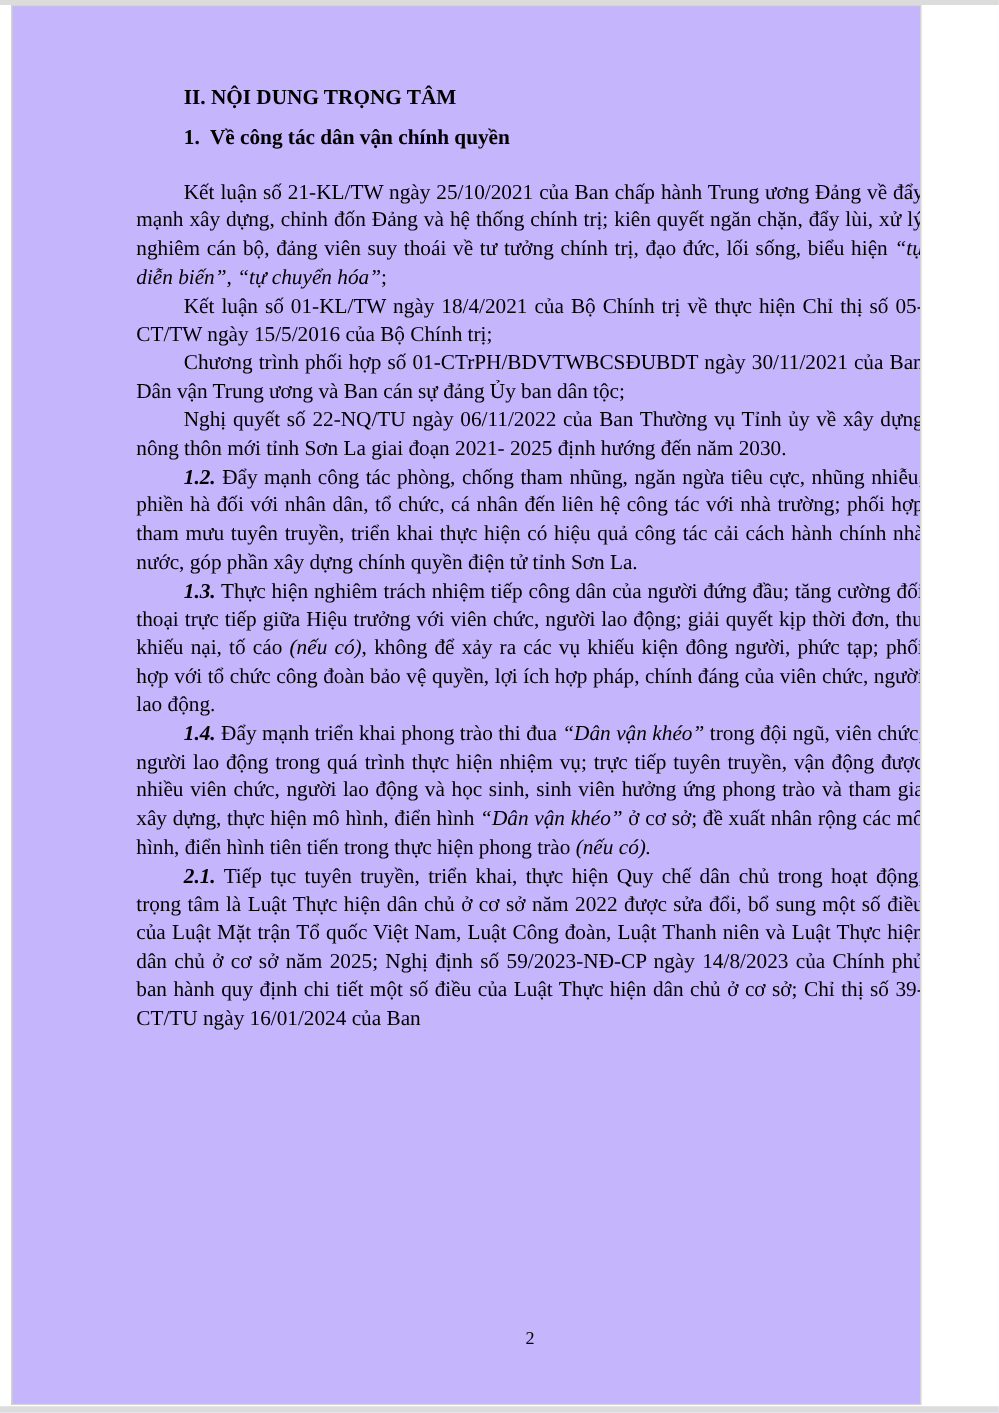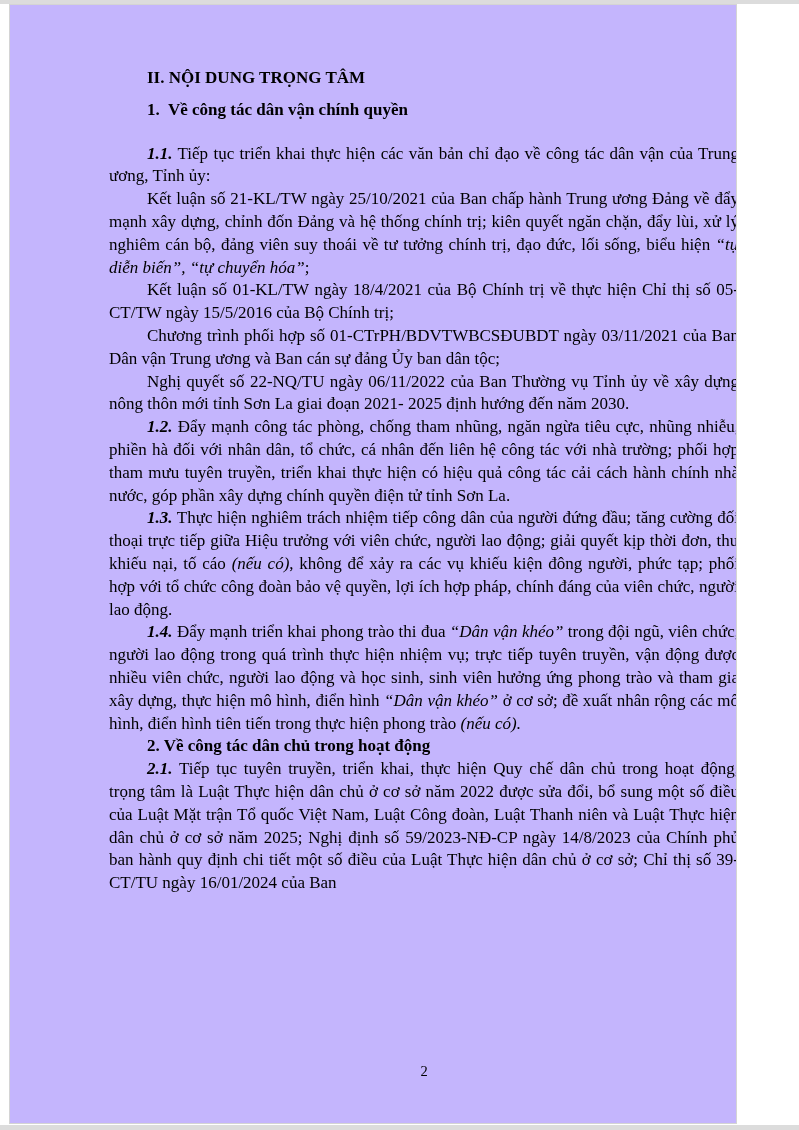--- a/index.html
+++ b/index.html
@@ -66,25 +66,23 @@
 </head>
 <body>
 
 <div class="strip strip-top"></div>
 <div class="strip strip-bottom"></div>
 
 <div class="page">
   <div class="content" id="doc">
       <p class="para heading"><span class="run bold">II. NỘI DUNG TRỌNG TÂM</span></p>
       <p class="para heading"><span class="run bold">1.&nbsp; Về công tác dân vận chính quyền</span></p>
-      <p class="para body"><span class="run bold-italic">1.1.</span><span class="run normal"> Tiếp tục triển khai thực hiện các văn bản chỉ đạo về công tác dân vận của Trung ương, Tỉnh ủy:</span></p>
       <p class="para body"><span class="run normal">Kết luận số 21-KL/TW ngày 25/10/2021 của Ban chấp hành Trung ương Đảng về đẩy mạnh xây dựng, chỉnh đốn Đảng và hệ thống chính trị; kiên quyết ngăn chặn, đẩy lùi, xử lý nghiêm cán bộ, đảng viên suy thoái về tư tưởng chính trị, đạo đức, lối sống, biểu hiện </span><span class="run italic">“tự diễn biến”, “tự chuyển hóa”</span><span class="run normal">;</span></p>
       <p class="para body"><span class="run normal">Kết luận số 01-KL/TW ngày 18/4/2021 của Bộ Chính trị về thực hiện Chỉ thị số 05-CT/TW ngày 15/5/2016 của Bộ Chính trị;</span></p>
-      <p class="para body"><span class="run normal">Chương trình phối hợp số 01-CTrPH/BDVTWBCSĐUBDT ngày 03/11/2021 của Ban Dân vận Trung ương và Ban cán sự đảng Ủy ban dân tộc;</span></p>
+      <p class="para body"><span class="run normal">Chương trình phối hợp số 01-CTrPH/BDVTWBCSĐUBDT ngày 30/11/2021 của Ban Dân vận Trung ương và Ban cán sự đảng Ủy ban dân tộc;</span></p>
       <p class="para body"><span class="run normal">Nghị quyết số 22-NQ/TU ngày 06/11/2022 của Ban Thường vụ Tỉnh ủy về xây dựng nông thôn mới tỉnh Sơn La giai đoạn 2021- 2025 định hướng đến năm 2030.</span></p>
       <p class="para body"><span class="run bold-italic">1.2.</span><span class="run normal"> Đẩy mạnh công tác phòng, chống tham nhũng, ngăn ngừa tiêu cực, nhũng nhiễu, phiền hà đối với nhân dân, tổ chức, cá nhân đến liên hệ công tác với nhà trường; phối hợp tham mưu tuyên truyền, triển khai thực hiện có hiệu quả công tác cải cách hành chính nhà nước, góp phần xây dựng chính quyền điện tử tỉnh Sơn La.</span></p>
       <p class="para body"><span class="run bold-italic">1.3.</span><span class="run normal"> Thực hiện nghiêm trách nhiệm tiếp công dân của người đứng đầu; tăng cường đối thoại trực tiếp giữa Hiệu trưởng với viên chức, người lao động; giải quyết kịp thời đơn, thư khiếu nại, tố cáo </span><span class="run italic">(nếu có)</span><span class="run normal">, không để xảy ra các vụ khiếu kiện đông người, phức tạp; phối hợp với tổ chức công đoàn bảo vệ quyền, lợi ích hợp pháp, chính đáng của viên chức, người lao động.</span></p>
       <p class="para body"><span class="run bold-italic">1.4.</span><span class="run normal"> Đẩy mạnh triển khai phong trào thi đua </span><span class="run italic">“Dân vận khéo”</span><span class="run normal"> trong đội ngũ, viên chức, người lao động trong quá trình thực hiện nhiệm vụ; trực tiếp tuyên truyền, vận động được nhiều viên chức, người lao động và học sinh, sinh viên hưởng ứng phong trào và tham gia xây dựng, thực hiện mô hình, điển hình </span><span class="run italic">“Dân vận khéo”</span><span class="run normal"> ở cơ sở; đề xuất nhân rộng các mô hình, điển hình tiên tiến trong thực hiện phong trào </span><span class="run italic">(nếu có).</span></p>
-      <p class="para heading"><span class="run bold">2. Về công tác dân chủ trong hoạt động</span></p>
       <p class="para body"><span class="run bold-italic">2.1.</span><span class="run normal"> Tiếp tục tuyên truyền, triển khai, thực hiện Quy chế dân chủ trong hoạt động, trọng tâm là Luật Thực hiện dân chủ ở cơ sở năm 2022 được sửa đổi, bổ sung một số điều của Luật Mặt trận Tổ quốc Việt Nam, Luật Công đoàn, Luật Thanh niên và Luật Thực hiện dân chủ ở cơ sở năm 2025; Nghị định số 59/2023-NĐ-CP ngày 14/8/2023 của Chính phủ ban hành quy định chi tiết một số điều của Luật Thực hiện dân chủ ở cơ sở; Chỉ thị số 39-CT/TU ngày 16/01/2024 của Ban</span></p>
     </div>
   <div class="page-number">2</div>
 </div>
 
 </body></html>

